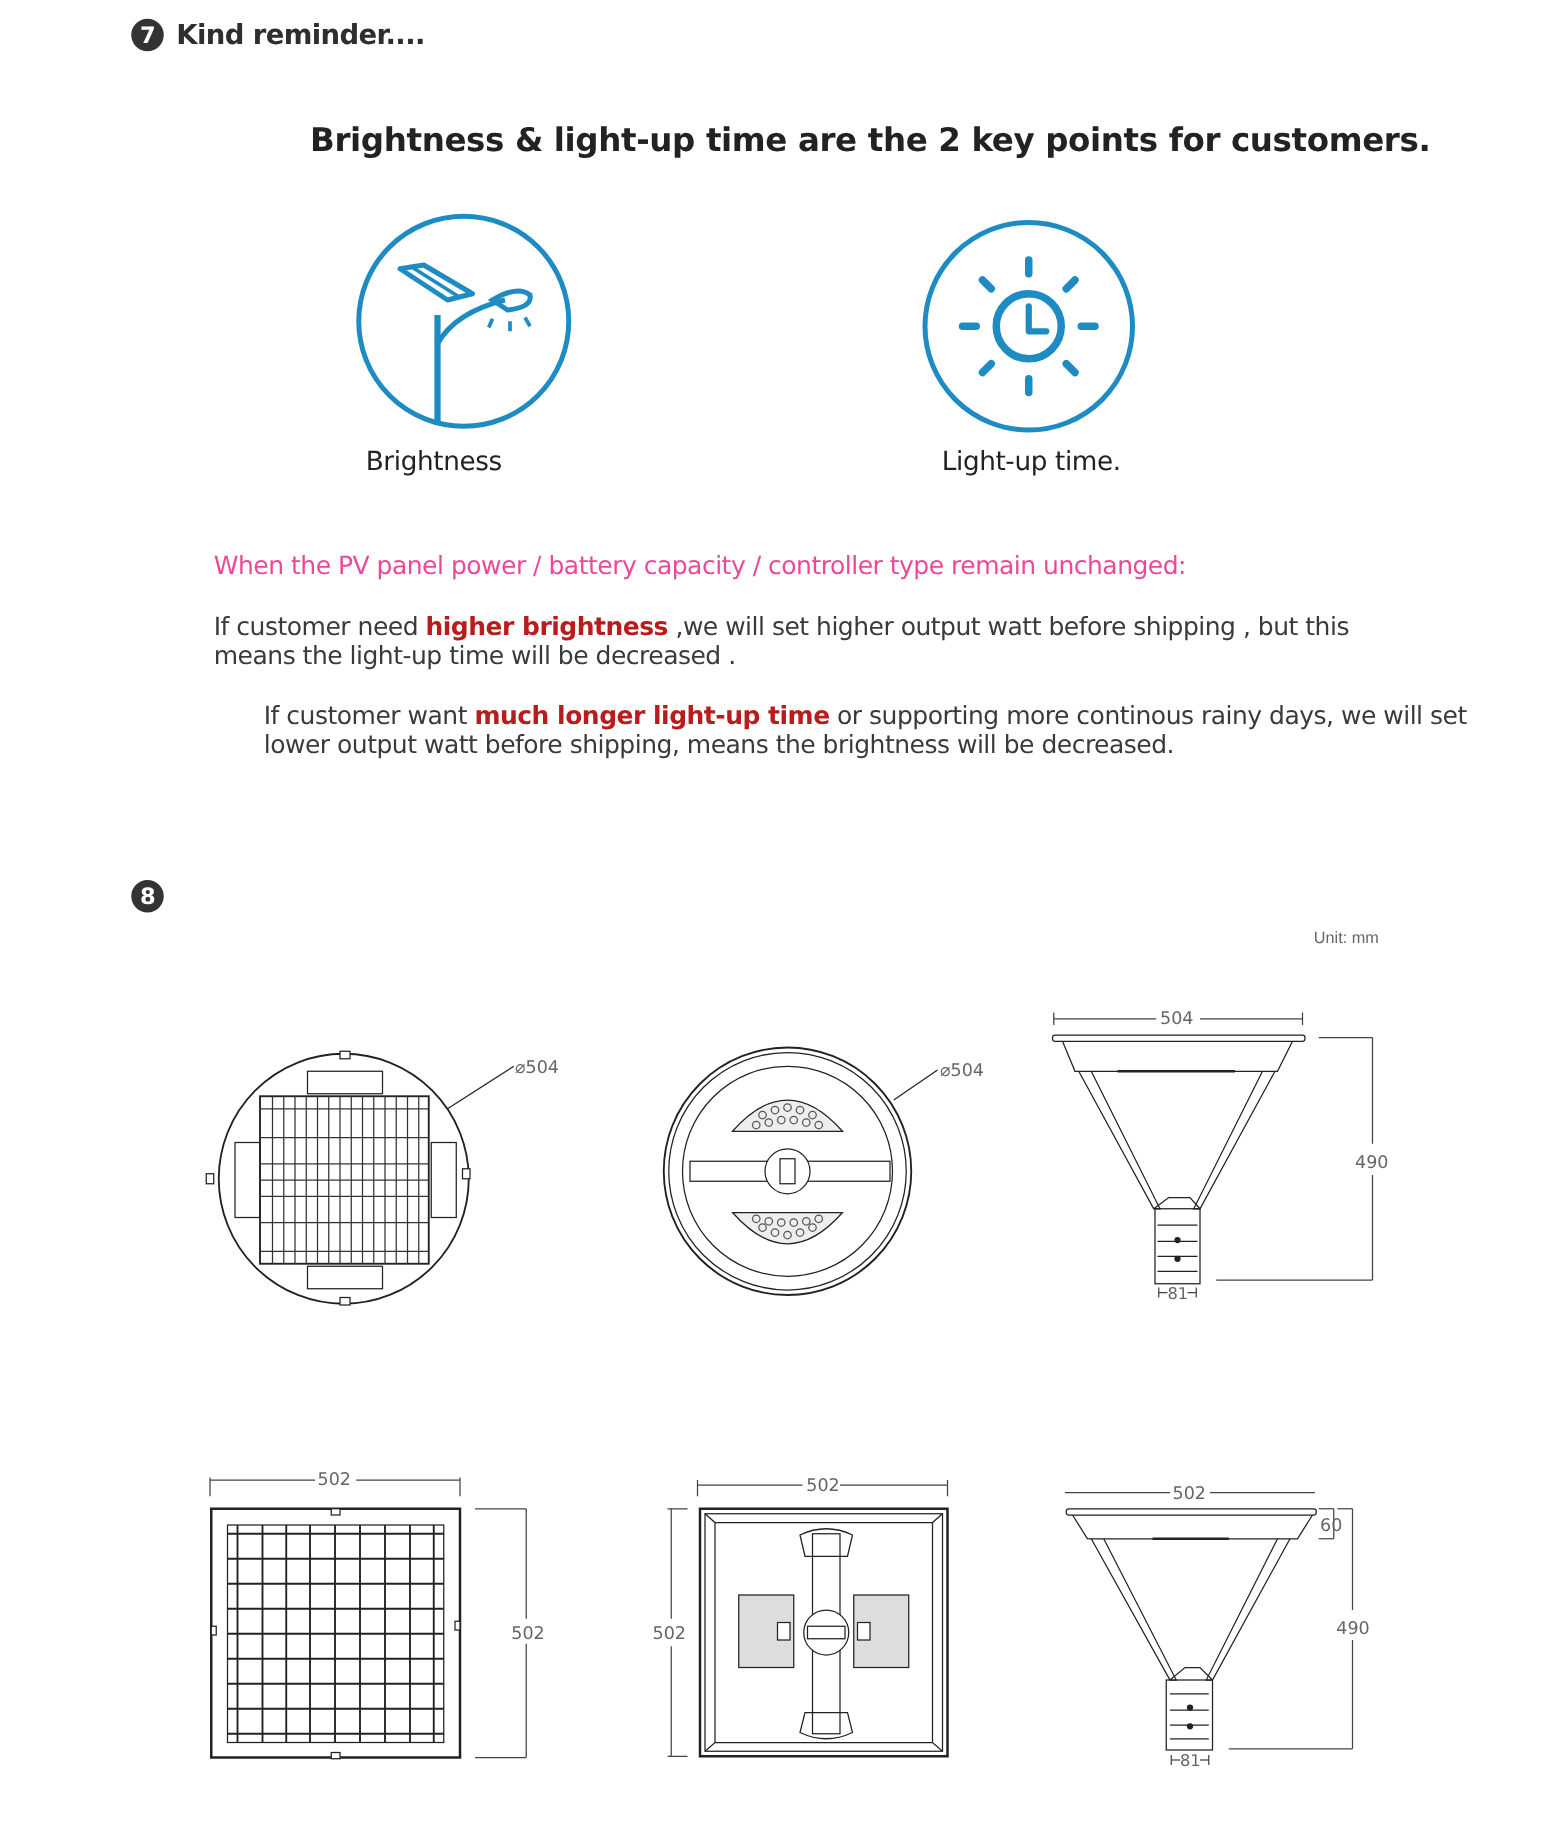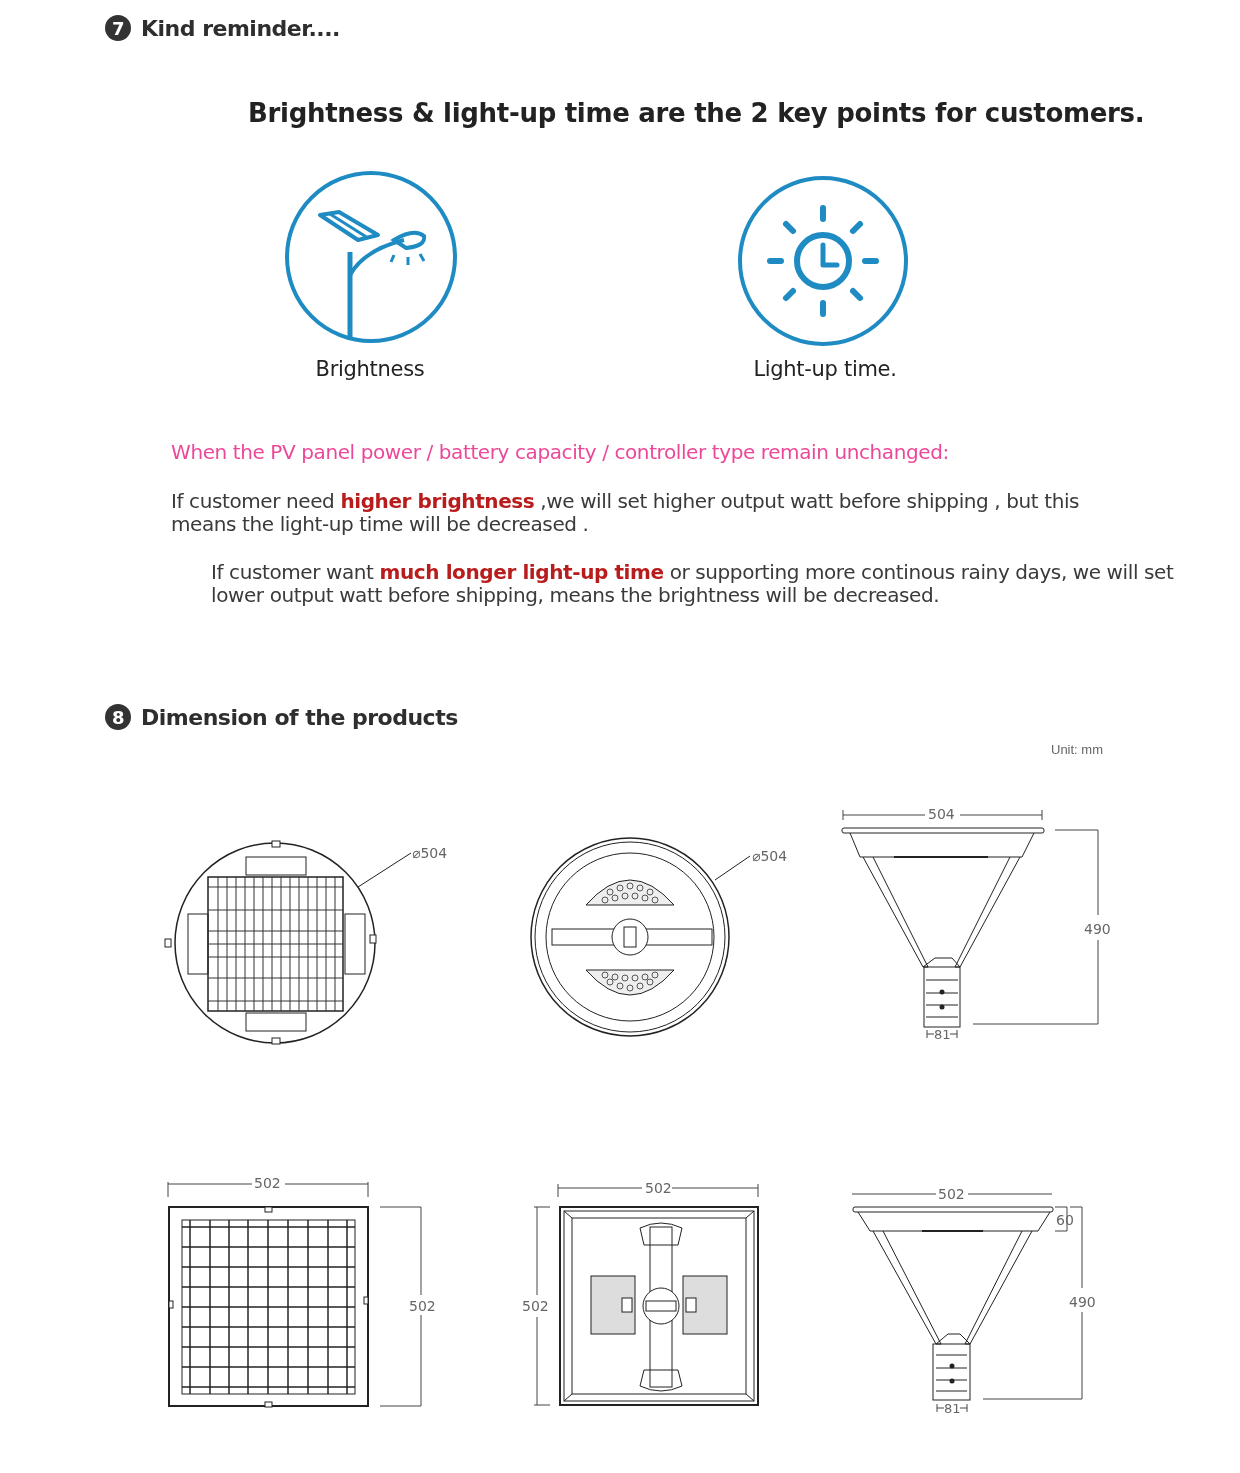--- a/index.html
+++ b/index.html
@@ -31,21 +31,21 @@
     <line x1="66" y1="82" x2="66" y2="170" stroke="#1e8bc3" stroke-width="5"></line>
     <path d="M66 105 Q80 80 120 70" fill="none" stroke="#1e8bc3" stroke-width="4"></path>
     <polygon points="36,45 55,42 94,65 74,70" fill="none" stroke="#1e8bc3" stroke-width="4" stroke-linejoin="round"></polygon>
     <line x1="46" y1="44" x2="84" y2="68" stroke="#1e8bc3" stroke-width="3"></line>
     <path d="M110 70 Q130 58 140 66 Q142 76 122 78 Z" fill="none" stroke="#1e8bc3" stroke-width="4"></path>
     <line x1="110" y1="85" x2="107" y2="92" stroke="#1e8bc3" stroke-width="3"></line>
     <line x1="124" y1="87" x2="124" y2="95" stroke="#1e8bc3" stroke-width="3"></line>
     <line x1="136" y1="84" x2="140" y2="91" stroke="#1e8bc3" stroke-width="3"></line>
   </svg>
 </div>
-<div class="abs icon-label" style="left:260px; top:357px;">Brightness</div>
+<div class="abs icon-label" style="left:237px; top:357px;">Brightness</div>
 
 <div class="abs" style="left:737px; top:175px; width:174px; height:174px;">
   <svg width="174" height="174" viewBox="0 0 174 174">
     <circle cx="86" cy="86" r="83" fill="none" stroke="#1e8bc3" stroke-width="4"></circle>
     <circle cx="86" cy="86" r="26" fill="none" stroke="#1e8bc3" stroke-width="6"></circle>
     <polyline points="86,70 86,90 100,90" fill="none" stroke="#1e8bc3" stroke-width="5" stroke-linecap="round" stroke-linejoin="round"></polyline>
     <g stroke="#1e8bc3" stroke-width="6" stroke-linecap="round">
       <line x1="86" y1="33" x2="86" y2="44"></line>
       <line x1="86" y1="128" x2="86" y2="139"></line>
       <line x1="33" y1="86" x2="44" y2="86"></line>
@@ -64,21 +64,20 @@
 <div class="abs para" style="left:171px; top:490px; width:960px;">
   <span>If customer need </span><b>higher brightness</b><span> ,we will set higher output watt before shipping , but this means the light-up time will be decreased .</span>
 </div>
 
 <div class="abs para" style="left:171px; top:561px; width:970px;margin-left:40px;">
   <span>If customer want </span><b>much longer light-up time</b><span> or supporting more continous rainy days, we will set lower output watt before shipping, means the brightness will be decreased.</span>
 </div>
 
 <div class="abs sec-head" style="left:105px; top:704px;">
   <span class="num-badge">8</span>
-  <span>Dimension of the products</span>
 </div>
 <div class="abs unit" style="left:1051px; top:742px;">Unit: mm</div>
 
 <div class="abs" style="left:150px; top:830px; width:320px; height:230px;">
   <svg width="320" height="230" viewBox="0 0 320 230">
     <circle cx="125" cy="113" r="100" fill="none" stroke="#222" stroke-width="1.5"></circle>
     <rect x="96" y="27" width="60" height="18" fill="none" stroke="#222"></rect>
     <rect x="96" y="183" width="60" height="18" fill="none" stroke="#222"></rect>
     <rect x="38" y="84" width="20" height="60" fill="none" stroke="#222"></rect>
     <rect x="195" y="84" width="20" height="60" fill="none" stroke="#222"></rect>

